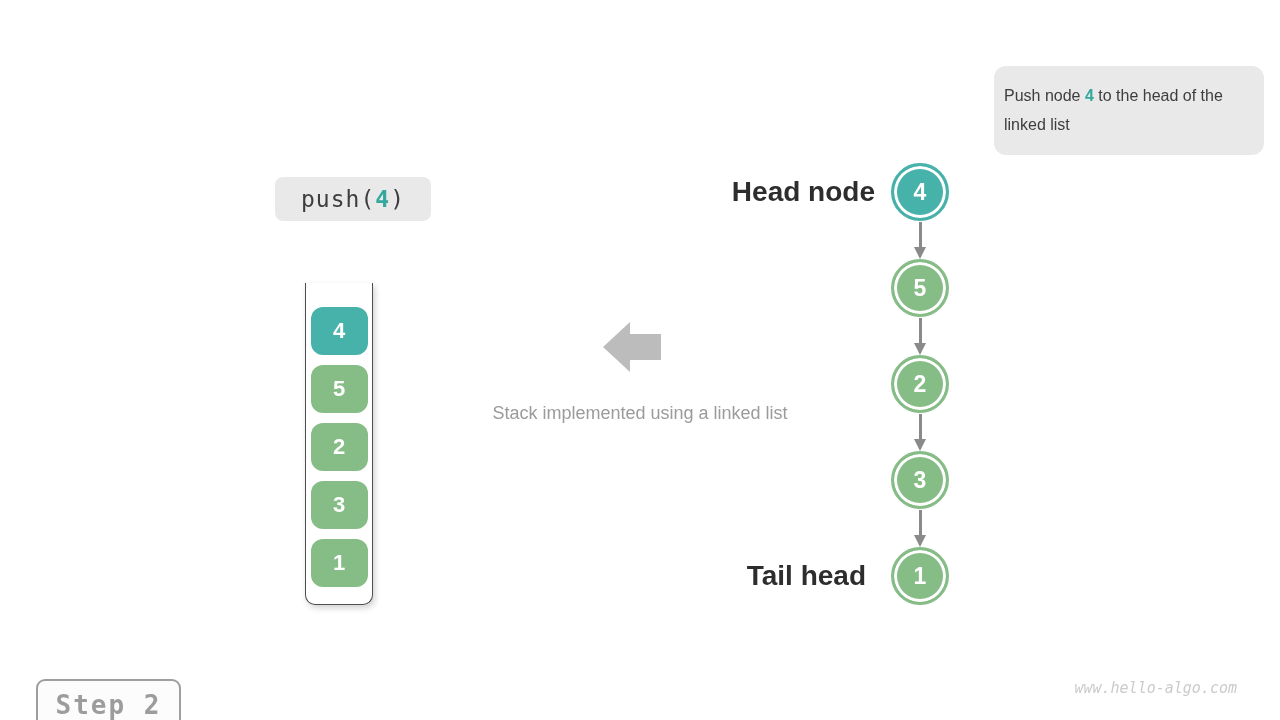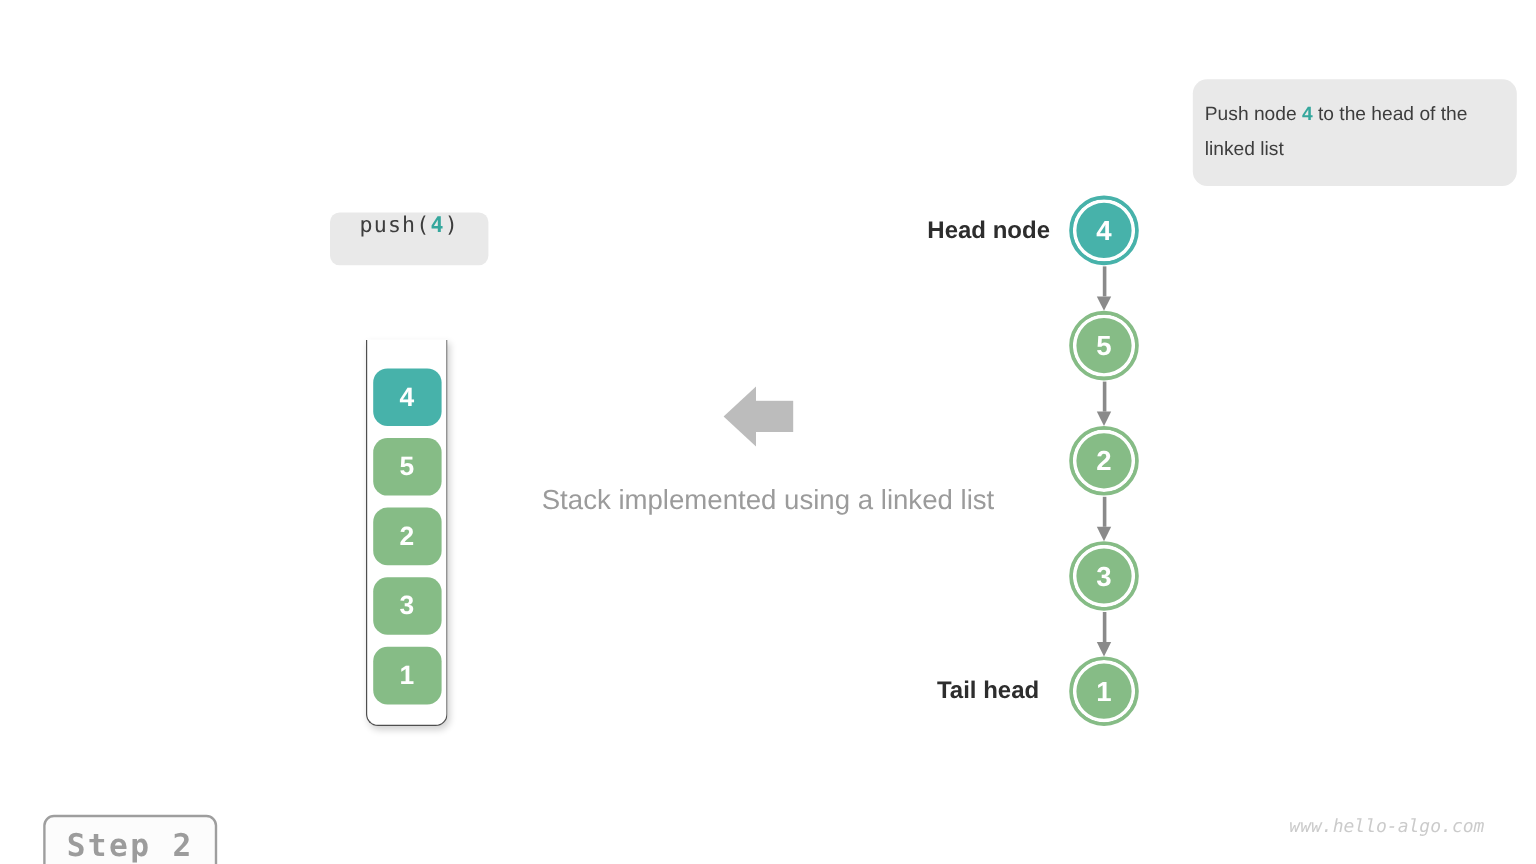--- a/index.html
+++ b/index.html
@@ -12,25 +12,25 @@
   .callout {
     left: 958px; top: 66px; width: 270px; height: 89px;
     background: #e9e9e9; border-radius: 12px;
     padding: 15px 18px 15px 10px;
     font-size: 16px; line-height: 29px; color: #3d3d3d; margin-left: 36px;
   }
   .hl { font-weight: bold; }
 
   
   .op {
-    left: 275px; top: 177px; width: 132px; height: 44px;
+    left: 275px; top: 177px; width: 156px; height: 44px;
     background: #e9e9e9; border-radius: 8px;
-    display: flex; justify-content: center;
+    display: flex; align-items: center; justify-content: center;
     font-family: "DejaVu Sans Mono", monospace;
-    font-size: 18px; color: #3d3d3d; letter-spacing: 1px;
+    font-size: 23px; color: #3d3d3d; letter-spacing: 1px;
   }
 
   
   .stack-container {
     left: 305px; top: 283px; width: 68px; height: 322px;
     background: #ffffff;
     border: 1.5px solid #4e4e4e; border-top: none;
     border-radius: 0 0 10px 10px;
     box-shadow: 2px 3px 6px rgba(0,0,0,0.18);
     padding-top: 24px;
@@ -49,21 +49,21 @@
     width: 0; height: 0;
     border-top: 25px solid transparent;
     border-bottom: 25px solid transparent;
     border-right: 27px solid #bcbcbc;
   }
   .block-arrow .tail { width: 31px; height: 26px; background: #bcbcbc; }
 
   
   .caption {
     left: 340px; top: 403px; width: 600px;
-    text-align: center; font-size: 23px; color: #9b9b9b;
+    text-align: center; font-size: 18px; color: #9b9b9b;
   }
 
   
   .node {
     left: 891px; width: 58px; height: 58px;
     border-radius: 50%;
     border: 3px solid;
     box-shadow: inset 0 0 0 3px #ffffff;
     display: flex; align-items: center; justify-content: center;
     color: #ffffff; font-size: 23px; font-weight: bold;
@@ -71,21 +71,21 @@
   .connector { left: 909px; width: 22px; display: flex; flex-direction: column; align-items: center; }
   .connector .line { width: 3px; height: 25px; background: #8a8a8a; }
   .connector .head {
     width: 0; height: 0;
     border-left: 6.5px solid transparent;
     border-right: 6.5px solid transparent;
     border-top: 12px solid #8a8a8a;
   }
 
   .side-label {
-    color: #2d2d2d; font-weight: bold; font-size: 20px;
+    color: #2d2d2d; font-weight: bold; font-size: 28px;
     text-align: right; line-height: 26px;
   }
   .head-label { left: 720px; top: 179px; width: 155px; }
   .tail-label { left: 720px; top: 563px; width: 146px; }
 
   
   .step-box {
     left: 36px; top: 641px; width: 145px; height: 51px;
     background: #fcfcfc; border: 2px solid #9e9e9e; border-radius: 9px;
     display: flex; align-items: center; justify-content: center;

